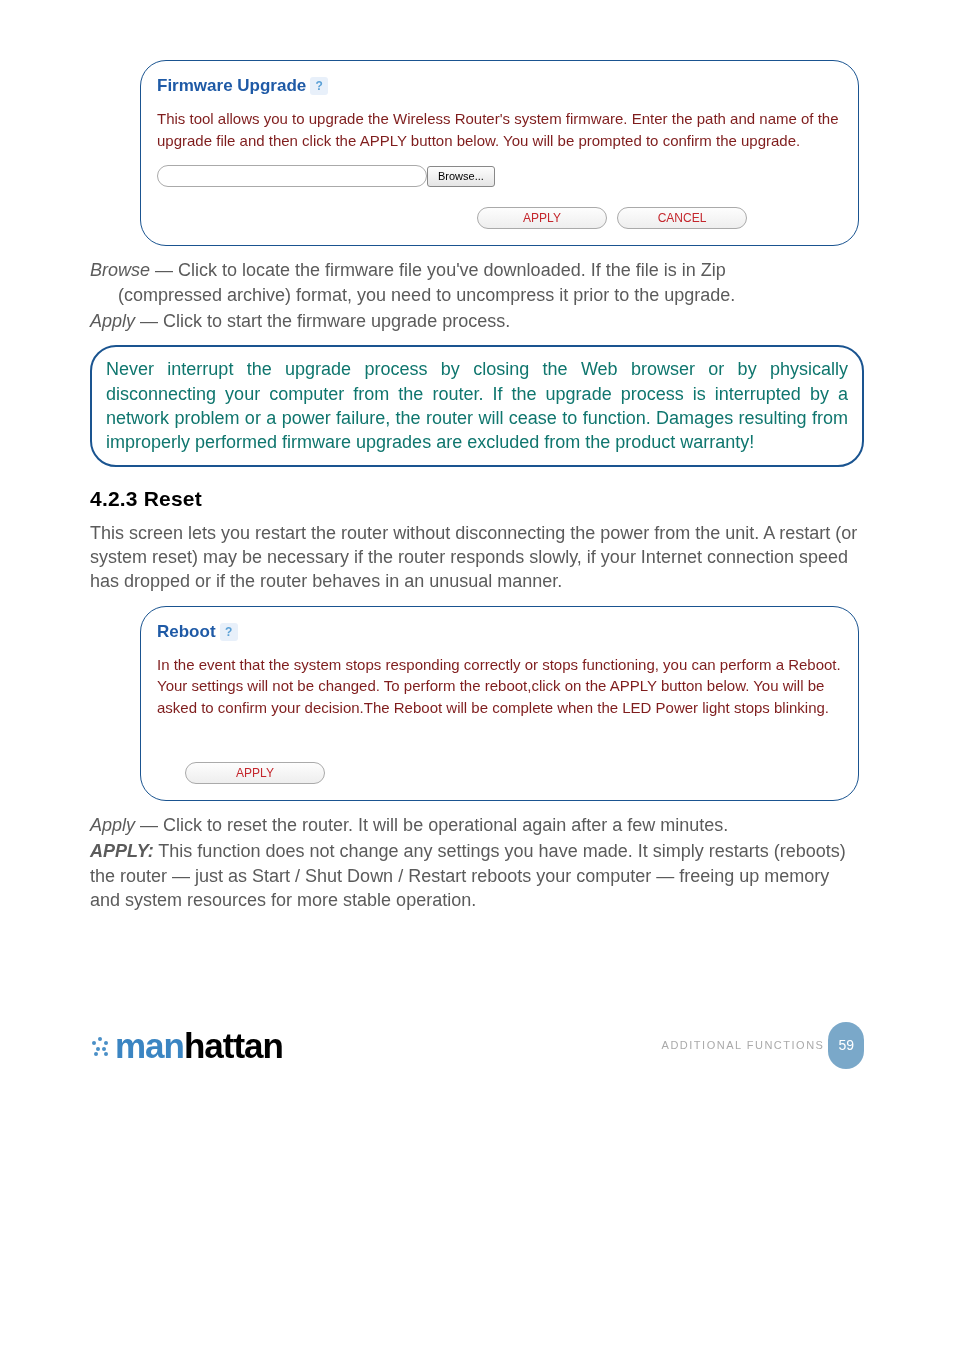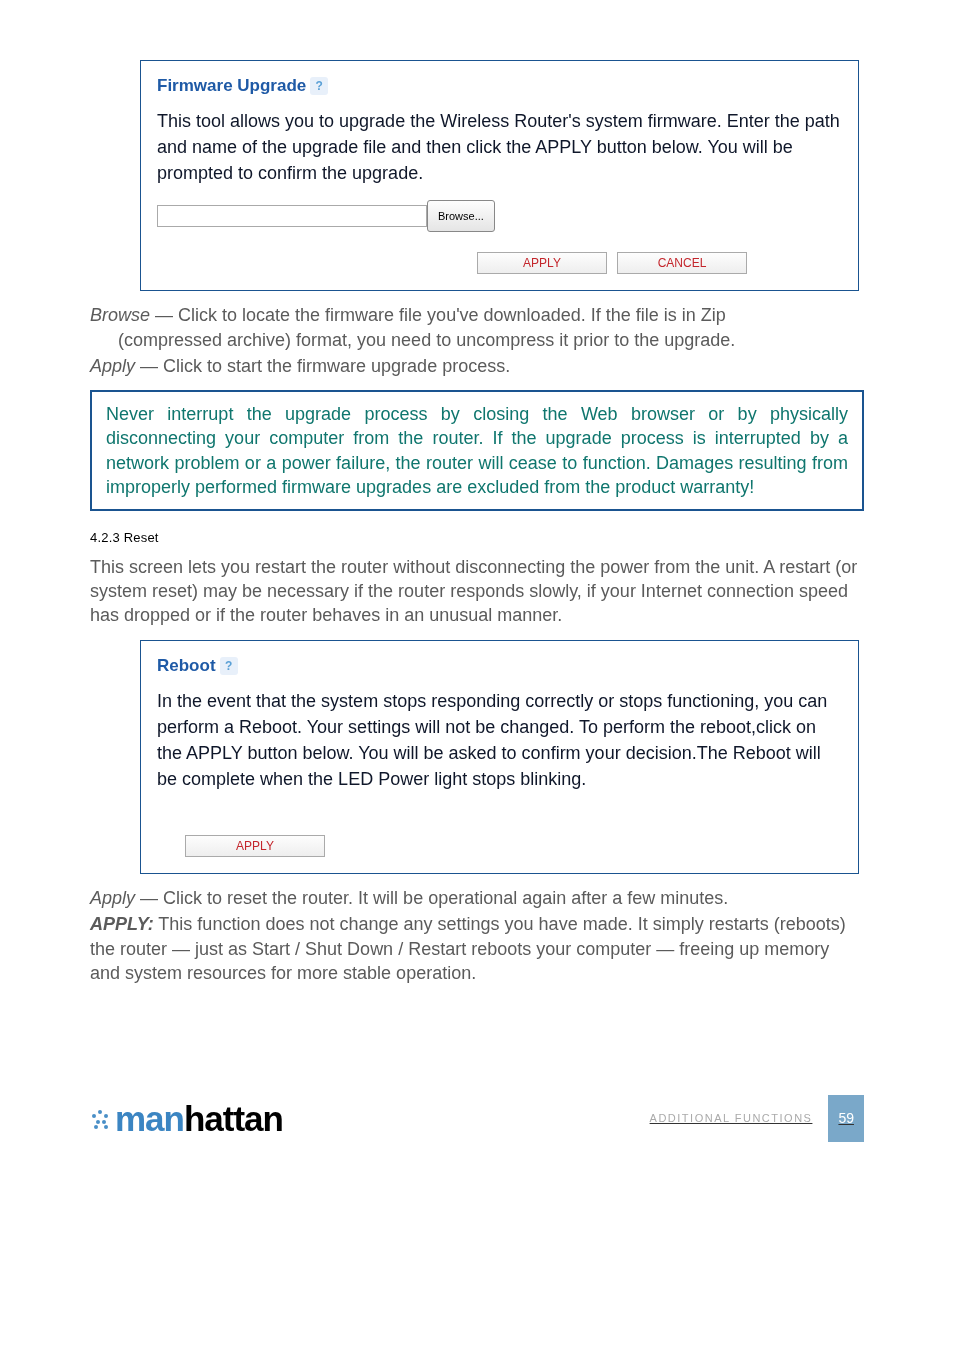--- a/index.html
+++ b/index.html
@@ -1,15 +1,15 @@
 <!DOCTYPE html>
 <html><head>
 <meta charset="utf-8">
 <style>
-  * { margin: 0; padding: 0; box-sizing: border-box; }
+  * { margin: 0; padding: 0; box-sizing: border-box; border-radius: 26px; }
   body {
     font-family: Arial, Helvetica, sans-serif;
     background: #fff;
     width: 954px;
     margin: 0 auto;
     padding: 60px 90px 40px 90px;
     color: #333;
     font-size: 18px;
     line-height: 1.35;
   }
@@ -32,41 +32,41 @@
     width: 18px; height: 18px;
     background: #e8f0fa;
     border-radius: 3px;
     display: inline-flex;
     align-items: center; justify-content: center;
     font-size: 12px;
     color: #5aa0d6;
     font-weight: bold;
   }
   .panel-desc {
-    font-size: 18px;
-    color: #0f172a;
+    font-size: 15px;
+    color: #7f1d1d;
     margin-bottom: 14px;
     line-height: 1.45;
   }
   .file-row {
     display: flex;
     align-items: center;
     gap: 0;
     margin-bottom: 20px;
   }
   .file-path {
     width: 270px; height: 22px;
     border: 1px solid #aaa;
     background: #fff;
   }
   .btn-gray {
     font-family: Tahoma, Arial, sans-serif;
     font-size: 11px;
     padding: 1px 10px;
-    height: 32px;
+    height: 21px;
     background: linear-gradient(#fdfdfd,#e5e5e5);
     border: 1px solid #888;
     border-radius: 3px;
     cursor: pointer;
   }
   .btn-row {
     display: flex;
     gap: 10px;
     justify-content: flex-start;
     padding-left: 320px;
@@ -93,22 +93,22 @@
     border: 2px solid #1a5490;
     padding: 10px 14px;
     margin: 12px 0 18px;
     color: #0f766e;
     font-size: 18px;
     text-align: justify;
     line-height: 1.35;
   }
   .subhead {
     font-family: Arial, sans-serif;
-    font-weight: 400;
-    font-size: 13px;
+    font-weight: 700;
+    font-size: 21px;
     color: #000;
     margin: 8px 0 8px;
     letter-spacing: 0.2px;
   }
   .bodytext {
     color: #5b5b5b;
     font-size: 18px;
     margin-bottom: 12px;
     line-height: 1.35;
   }
@@ -138,22 +138,21 @@
   .logo-text {
     font-size: 35px;
     font-weight: 900;
     color: #000;
     letter-spacing: -1px;
   }
   .logo-text .blue { color: #3b85c2; }
   .footer-right {
     display: flex;
     align-items: center;
-    gap: 16px;
-    text-decoration: underline;
+    gap: 4px;
   }
   .footer-label {
     font-size: 11px;
     color: #aaa;
     letter-spacing: 1.5px;
   }
   .page-badge {
     background: #7aa8c9;
     color: #fff;
     font-size: 14px;

